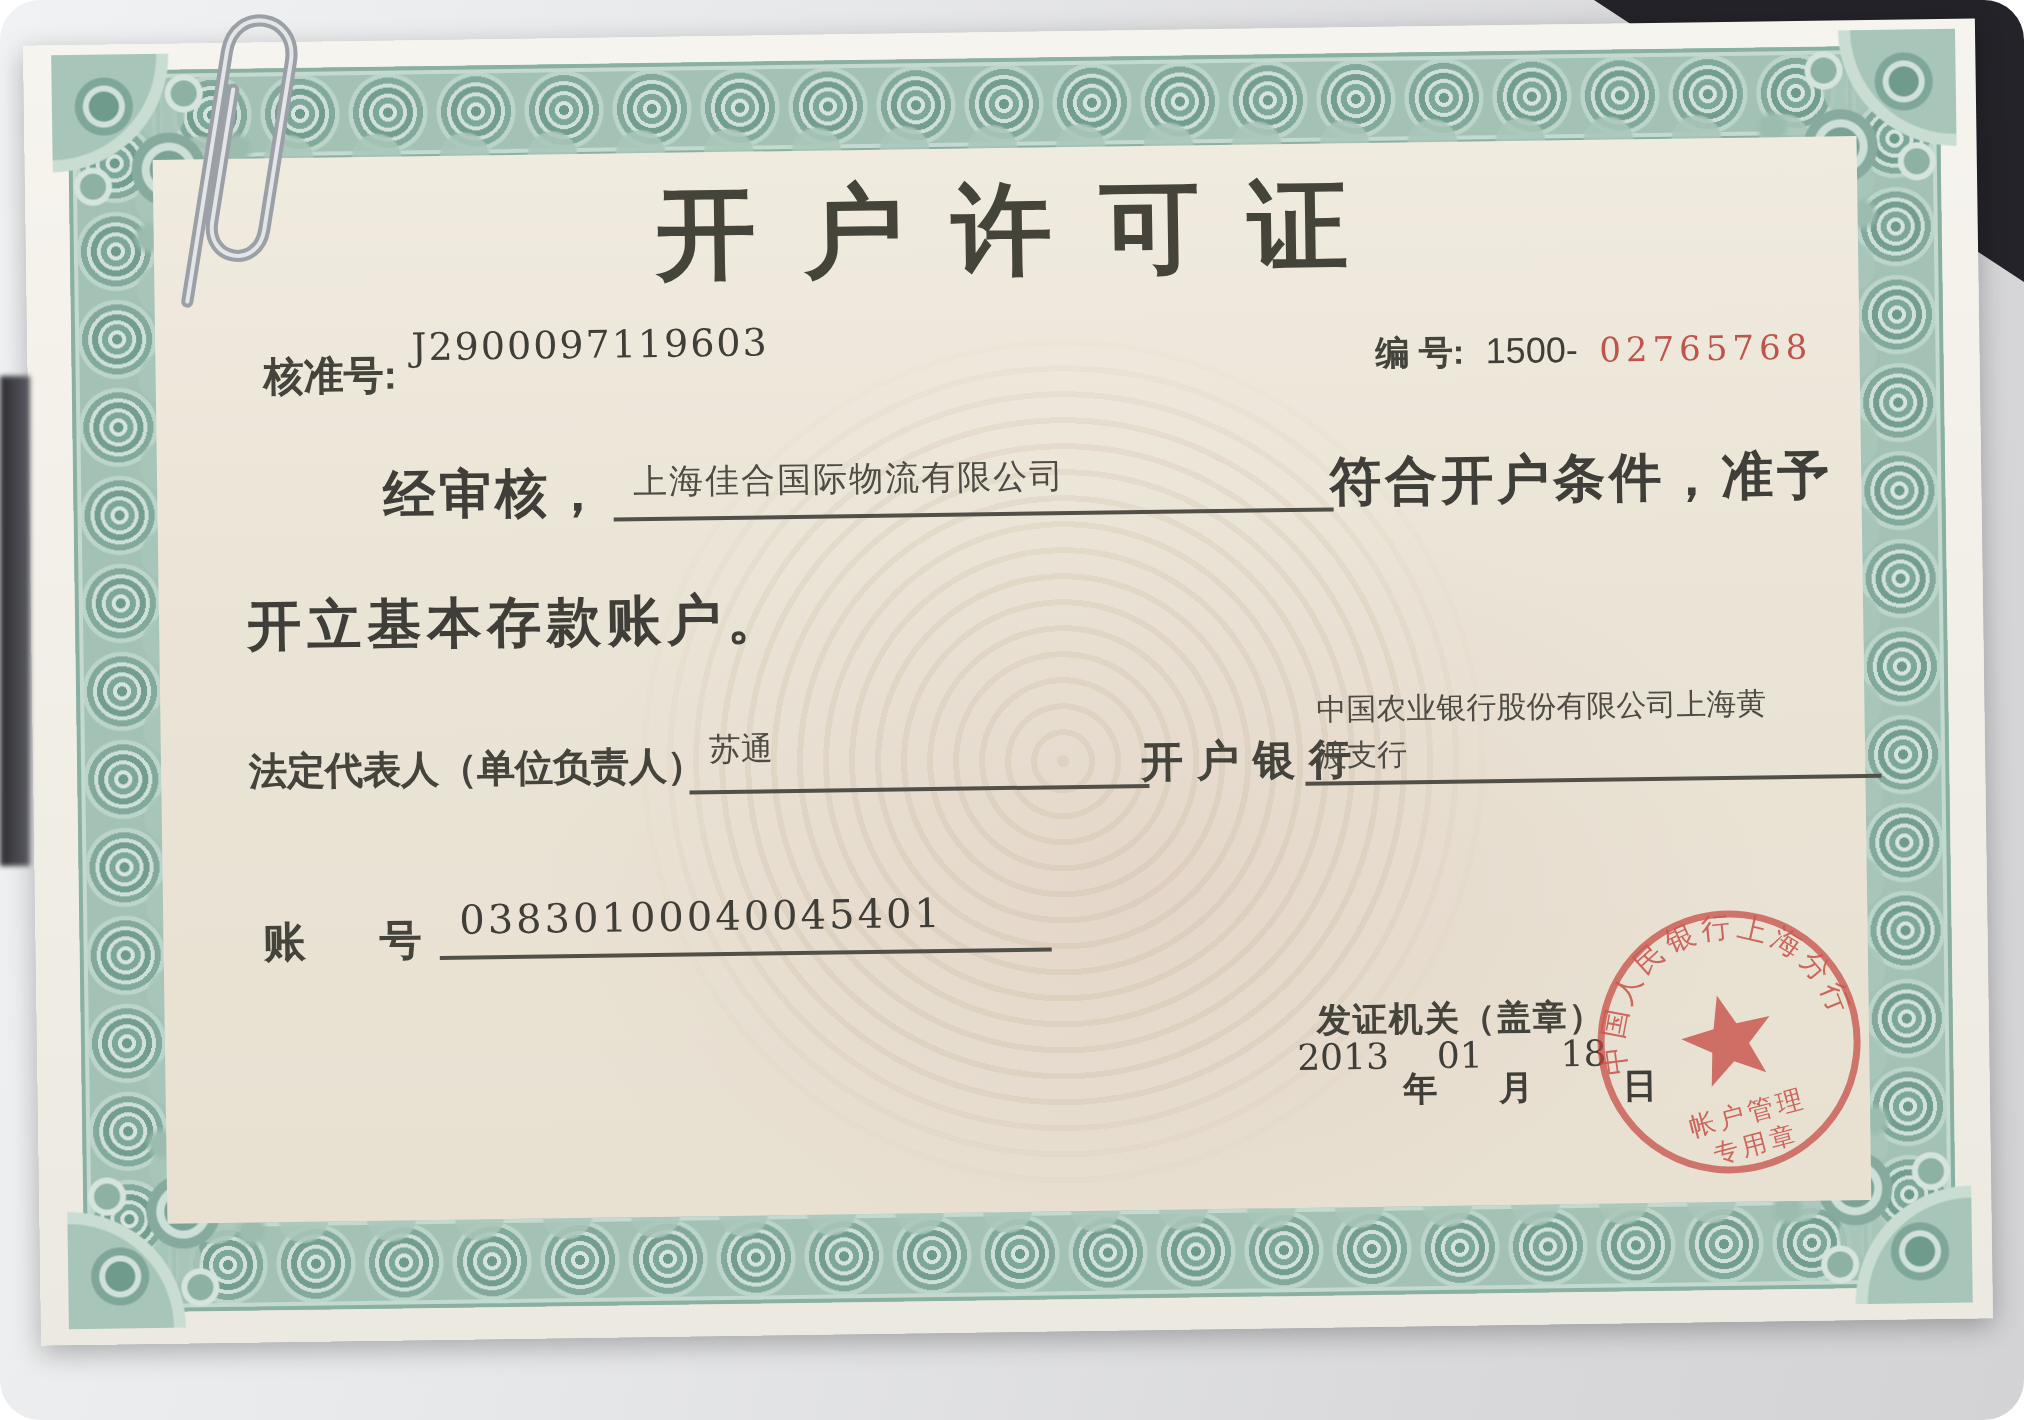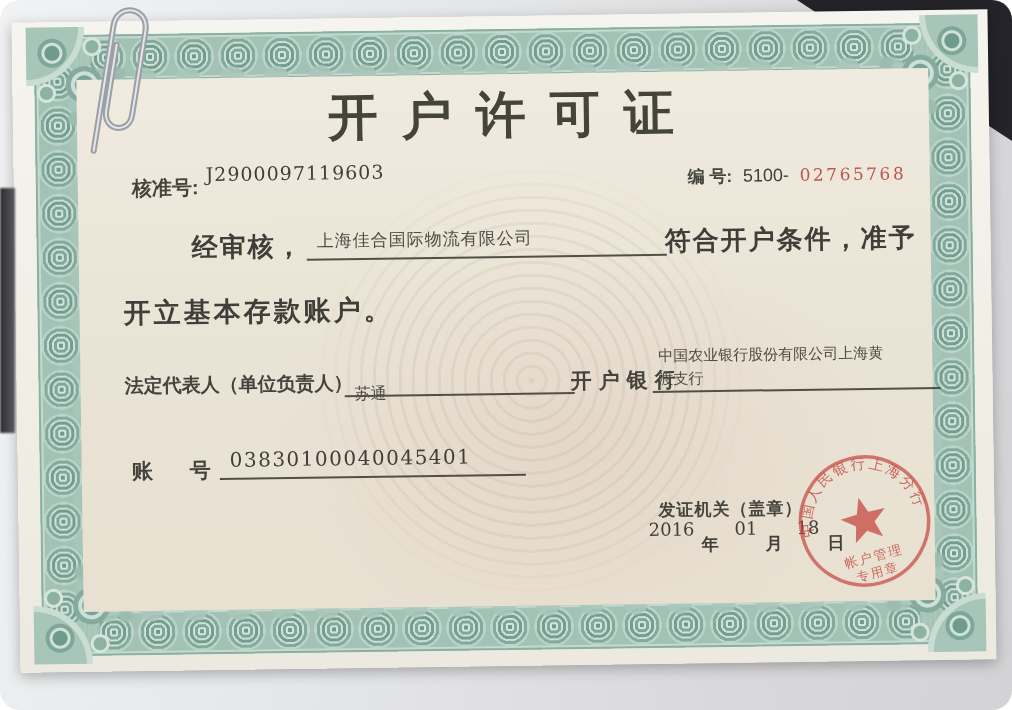--- a/index.html
+++ b/index.html
@@ -107,48 +107,48 @@
     <div class="inner"></div>
     <div class="rosette"></div>
 
     <div class="abs title">开户许可证</div>
 
     <span class="abs lbl" style="left:118px;top:154px;font-size:20px;">核准号:</span>
     <span class="abs serif ink" style="left:192px;top:143px;font-size:19px;letter-spacing:1px;">J2900097119603</span>
 
     <span class="abs" style="left:674px;top:152px;font-size:17px;">
       <span class="lbl">编 号:</span>
-      <span class="ink" style="font-size:18px;margin-left:6px;">5100-</span>
+      <span class="ink" style="font-size:18px;margin-left:6px;">1500-</span>
       <span class="serif red-num" style="font-size:17px;margin-left:6px;">02765768</span>
     </span>
 
     <span class="abs big" style="left:177px;top:210px;">经审核，</span>
     <span class="abs fill-in" style="left:302px;top:211px;font-size:17px;letter-spacing:1px;">上海佳合国际物流有限公司</span>
     <div class="u-line" style="left:292px;top:212px;width:360px;height:30px;"></div>
     <span class="abs big" style="left:650px;top:210px;">符合开户条件，准予</span>
 
     <span class="abs big" style="left:108px;top:274px;font-size:27px;letter-spacing:3px;">开立基本存款账户。</span>
 
     <span class="abs lbl" style="left:108px;top:352px;font-size:19px;">法定代表人（单位负责人）</span>
-    <span class="abs fill-in" style="left:338px;top:366px;font-size:16px;">苏通</span>
+    <span class="abs fill-in" style="left:338px;top:347px;font-size:16px;">苏通</span>
     <div class="u-line" style="left:328px;top:349px;width:230px;height:30px;"></div>
 
     <span class="abs lbl" style="left:554px;top:352px;font-size:21px;letter-spacing:7px;">开户银行</span>
     <span class="abs fill-in" style="left:642px;top:330px;font-size:15px;white-space:normal;width:234px;line-height:1.55;">中国农业银行股份有限公司上海黄渡支行</span>
     <div class="u-line" style="left:636px;top:349px;width:288px;height:30px;"></div>
 
     <span class="abs lbl" style="left:114px;top:436px;font-size:21px;letter-spacing:8px;">账　号</span>
     <span class="abs serif ink" style="left:212px;top:428px;font-size:20px;letter-spacing:1.5px;">03830100040045401</span>
     <div class="u-line" style="left:202px;top:430px;width:306px;height:30px;"></div>
 
     <span class="abs lbl" style="left:640px;top:485px;font-size:17px;letter-spacing:1px;">发证机关（盖章）</span>
     <span class="abs date-row" style="left:630px;top:505px;">
-      <span class="num">2016</span>
+      <span class="num">2013</span>
       <span class="dl" style="margin-left:7px;">年</span>
-      <span class="num" style="margin-left:16px;">01</span>
+      <span class="num" style="">01</span>
       <span class="dl" style="margin-left:8px;">月</span>
       <span class="num" style="margin-left:14px;">18</span>
       <span class="dl" style="margin-left:8px;">日</span>
     </span>
 
     <svg class="seal" viewBox="-76 -76 152 152">
       <circle cx="0" cy="0" r="64" fill="none" stroke="#c5463e" stroke-width="3.5" opacity="0.8"></circle>
       <path id="sealArc" d="M -44 30 A 53 53 0 1 1 44 30" fill="none"></path>
       <text font-size="14.5" letter-spacing="2.5" fill="#c5463e" opacity="0.9" font-family="Liberation Sans, sans-serif">
         <textPath href="#sealArc" startOffset="50%" text-anchor="middle">中国人民银行上海分行</textPath>

